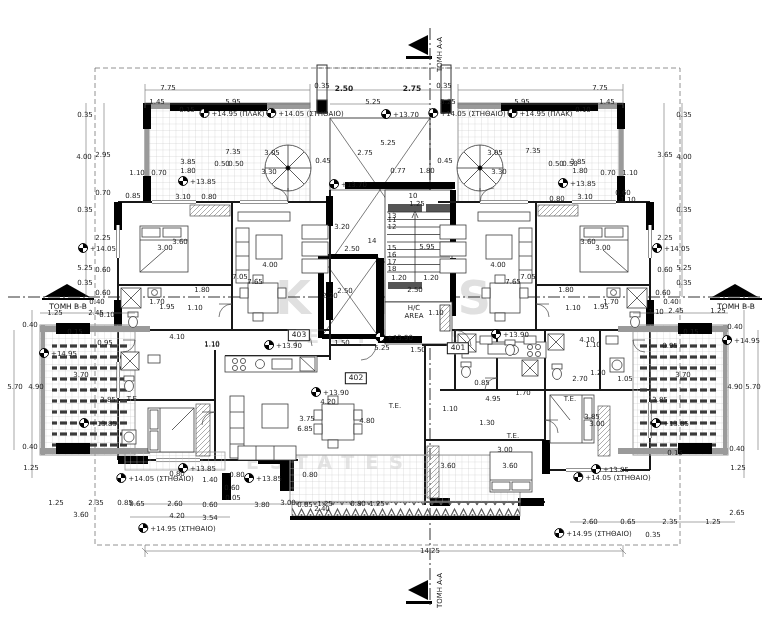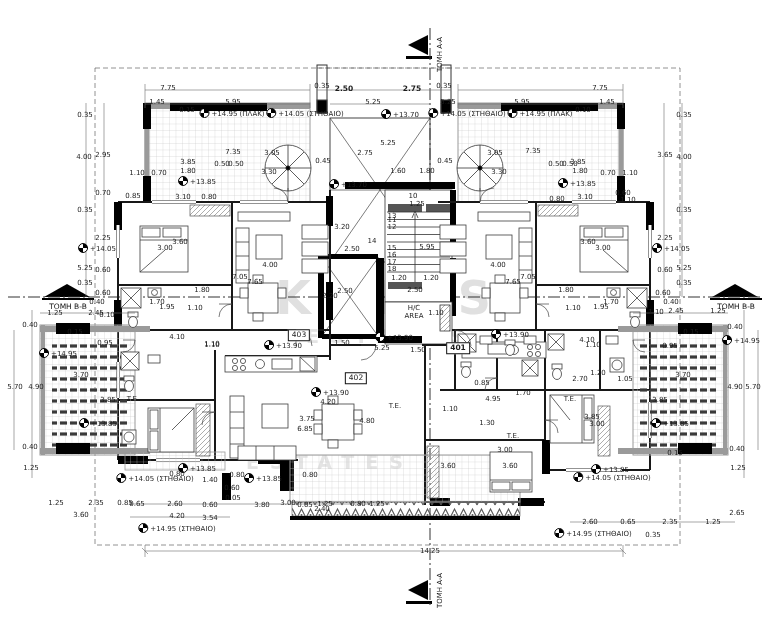--- a/index.html
+++ b/index.html
@@ -497,21 +497,21 @@
       <span class="lbl dim" style="left: 608px; top: 173px;">0.70</span>
       <span class="lbl dim" style="left: 630px; top: 173px;">1.10</span>
       <span class="lbl lvl" style="left: 577px; top: 183px;">+13.85</span>
       <span class="lbl dim" style="left: 585px; top: 197px;">3.10</span>
       <span class="lbl dim" style="left: 557px; top: 199px;">0.80</span>
       <span class="lbl dim" style="left: 623px; top: 193px;">0.60</span>
       <span class="lbl dim" style="left: 628px; top: 200px;">1.10</span>
       <span class="lbl dim" style="left: 445px; top: 161px;">0.45</span>
       <span class="lbl dim" style="left: 365px; top: 153px;">2.75</span>
       <span class="lbl dim" style="left: 388px; top: 143px;">5.25</span>
-      <span class="lbl dim" style="left: 398px; top: 171px;">1.60</span>
+      <span class="lbl dim" style="left: 398px; top: 171px;">0.77</span>
       <span class="lbl dim" style="left: 427px; top: 171px;">1.80</span>
       <span class="lbl dim" style="left: 342px; top: 227px;">3.20</span>
       <span class="lbl dim" style="left: 352px; top: 249px;">2.50</span>
       <span class="lbl dim" style="left: 345px; top: 291px;">2.50</span>
       <span class="lbl dim" style="left: 330px; top: 296px;">2.20</span>
       <span class="lbl dim" style="left: 413px; top: 196px;">10</span>
       <span class="lbl dim" style="left: 417px; top: 204px;">1.25</span>
       <span class="lbl dim" style="left: 392px; top: 220px;">11</span>
       <span class="lbl dim" style="left: 392px; top: 227px;">12</span>
       <span class="lbl dim" style="left: 392px; top: 216px;">13</span>
@@ -524,21 +524,21 @@
       <span class="lbl dim" style="left: 399px; top: 278px;">1.20</span>
       <span class="lbl dim" style="left: 431px; top: 278px;">1.20</span>
       <span class="lbl dim" style="left: 415px; top: 290px;">2.50</span>
       <span class="lbl room" style="left: 414px; top: 308px;">H/C</span>
       <span class="lbl room" style="left: 414px; top: 316px;">AREA</span>
       <span class="lbl dim" style="left: 436px; top: 313px;">1.10</span>
       <span class="lbl lvl" style="left: 394px; top: 337px;">+13.90</span>
       <span class="lbl dim" style="left: 342px; top: 343px;">1.50</span>
       <span class="lbl dim" style="left: 382px; top: 348px;">5.25</span>
       <span class="lbl dim" style="left: 418px; top: 350px;">1.50</span>
-      <span class="lbl box" style="left: 458px; top: 348px; font-weight: bold;">401</span>
+      <span class="lbl box" style="left: 458px; top: 348px;">401</span>
       <span class="lbl box" style="left: 356px; top: 378px;">402</span>
       <span class="lbl box" style="left: 299px; top: 335px;">403</span>
       <span class="lbl dim" style="left: 85px; top: 115px;">0.35</span>
       <span class="lbl dim" style="left: 84px; top: 157px;">4.00</span>
       <span class="lbl dim" style="left: 103px; top: 155px;">2.95</span>
       <span class="lbl dim" style="left: 85px; top: 210px;">0.35</span>
       <span class="lbl dim" style="left: 85px; top: 268px;">5.25</span>
       <span class="lbl dim" style="left: 103px; top: 238px;">2.25</span>
       <span class="lbl lvl" style="left: 97px; top: 248px;">+14.05</span>
       <span class="lbl dim" style="left: 103px; top: 270px;">0.60</span>

